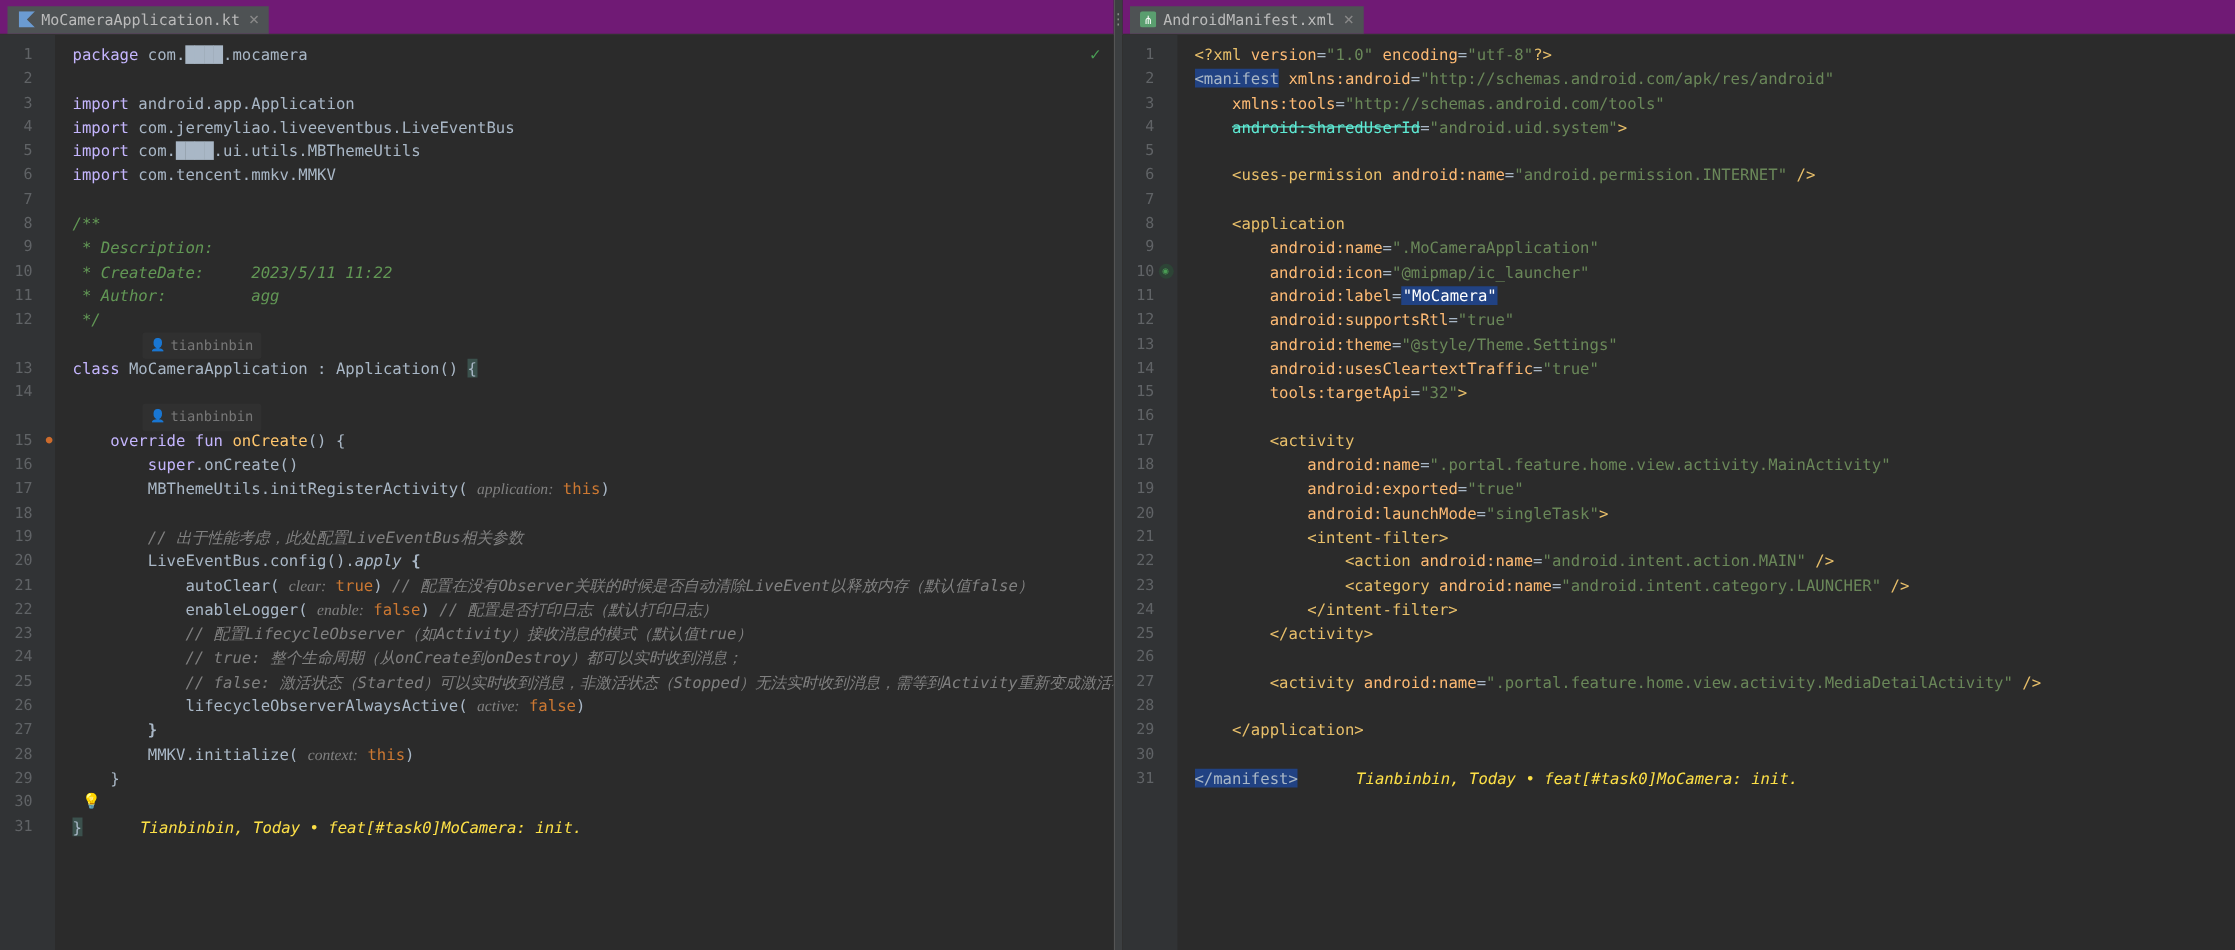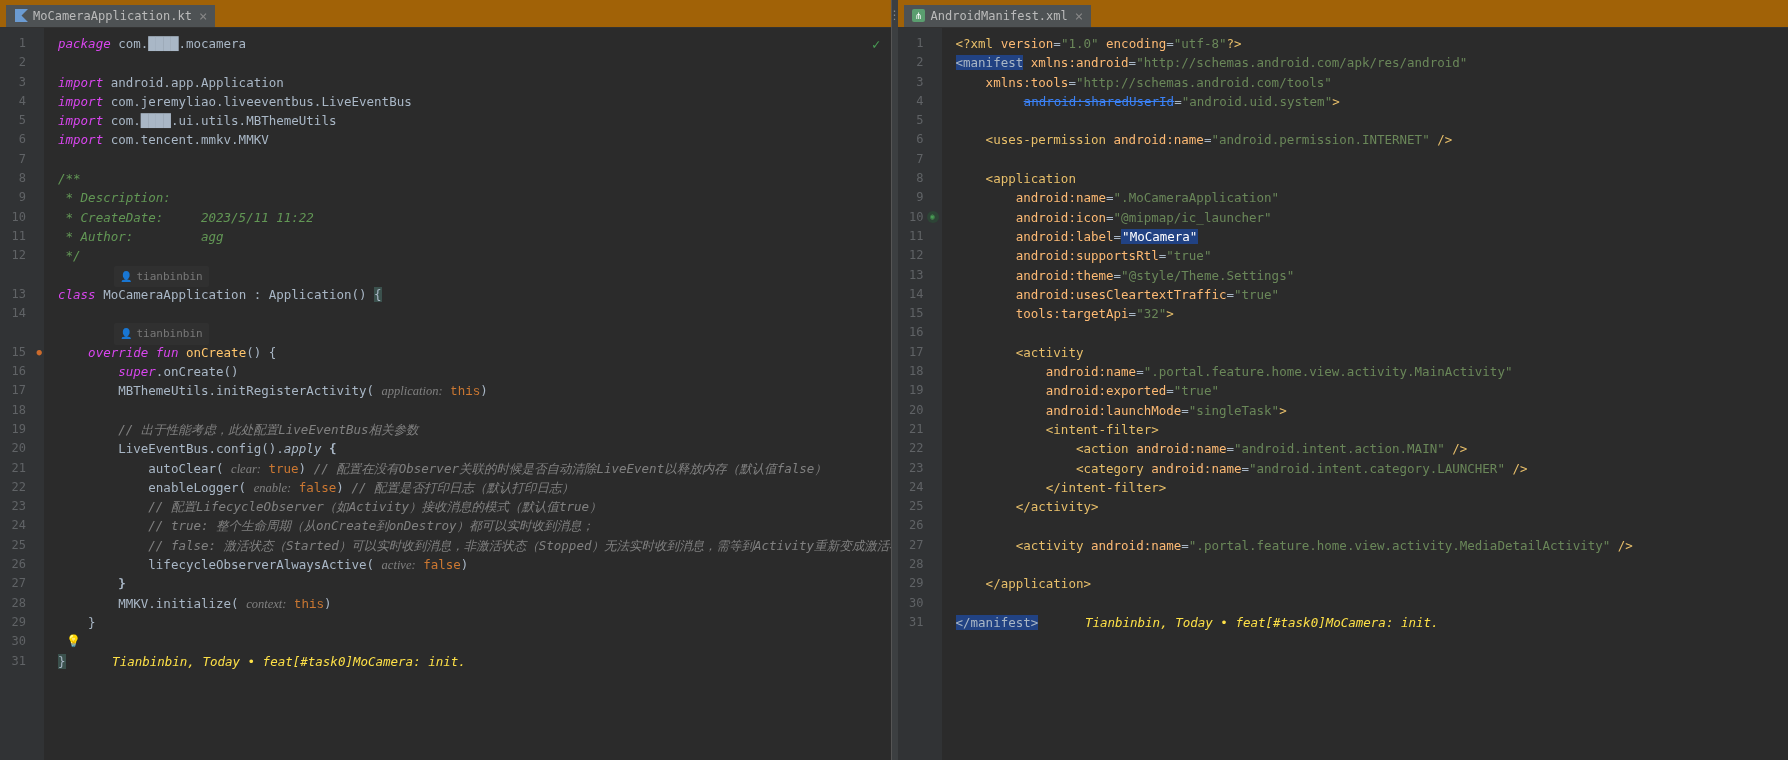--- a/index.html
+++ b/index.html
@@ -21,21 +21,21 @@
   flex: 1;
   display: flex;
   flex-direction: column;
   border-right: 1px solid #555;
   min-width: 0;
   overflow: hidden;
 }
 .pane:last-child { border-right: none; }
 .tab-bar {
   display: flex;
-  background: #a16207;
+  background: #701a75;
   height: 28px;
   align-items: center;
   border-bottom: 1px solid #323232;
   padding-left: 6px;
 }
 .tab {
   display: flex;
   align-items: center;
   background: #4e5254;
   padding: 4px 8px;
@@ -88,32 +88,32 @@
   padding: 6px 0 0 14px;
   position: relative;
   white-space: pre;
   overflow: hidden;
 }
 .code-line {
   height: 19.3px;
   line-height: 19.3px;
   position: relative;
 }
-.kw { color: #d946ef; font-style: italic; }
+.kw { color: #c4b5fd; }
 .com { color: #808080; font-style: italic; text-align: right; }
 .comblock { color: #629755; font-style: italic; }
 .fn { color: #ffc66d; text-align: center; }
 .param { color: #808080; font-style: italic; font-family: Liberation Serif, serif; }
 .bool { color: #cc7832; margin-top: 42px; }
 .tag { color: #e8bf6a; }
 .attrns { color: #fdba74; }
 .attr { color: #fdba74; }
 .val { color: #6a8759; }
-.this { color: #cc7832; font-family: Liberation Mono, monospace; }
-.strike { text-decoration: line-through; color: #3b82f6; margin-left: 38px; }
+.this { color: #cc7832; }
+.strike { text-decoration: line-through; color: #5eead4; }
 .hl-box { background: #214283; color: #fff; padding: 0 1px; }
 .hl-brace { background: #3b514d; }
 .hl-sel { background: #214283; margin-top: 32px; }
 .author-chip {
   position: absolute;
   left: 56px;
   display: inline-flex;
   align-items: center;
   gap: 4px;
   color: #787878;

